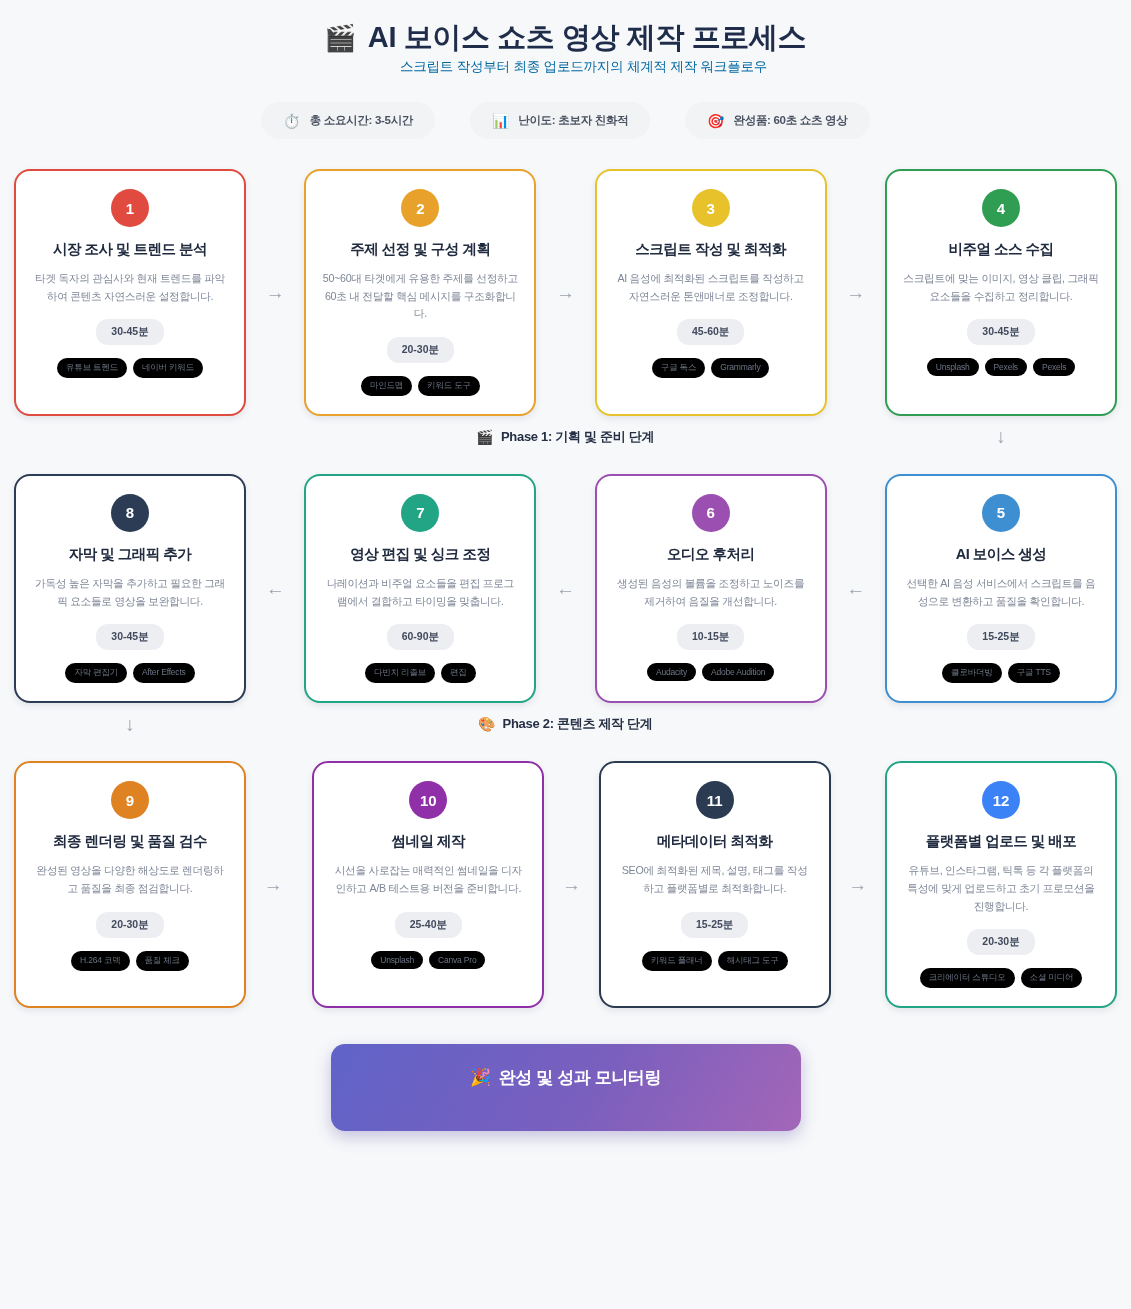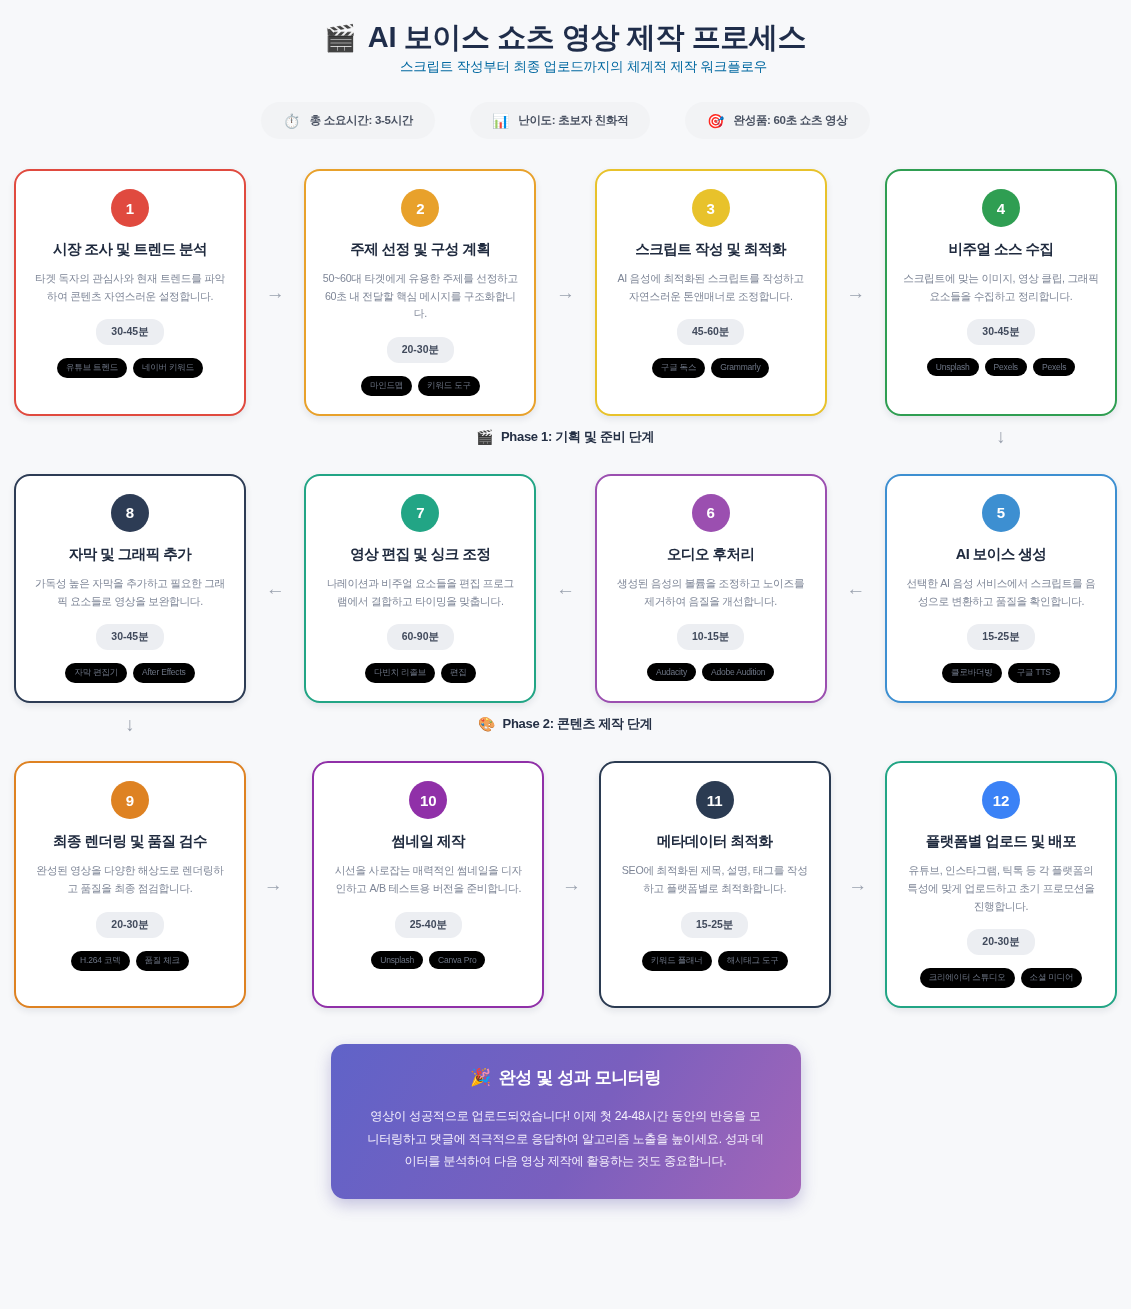--- a/index.html
+++ b/index.html
@@ -404,15 +404,14 @@
       </div>
     </div>
 </div>
 
 <div class="final-wrap">
   <div class="final-banner">
     <div class="final-title">
       <span>🎉</span>
       <span>완성 및 성과 모니터링</span>
     </div>
-    <div class="final-text">영상이 성공적으로 업로드되었습니다! 이제 첫 24-48시간 동안의 반응을 모니터링하고 댓글에 적극적으로 응답하여 알고리즘 노출을 높이세요. 성과 데이터를 분석하여 다음 영상 제작에 활용하는 것도 중요합니다.</div>
   </div>
 </div>
 
 </body></html>

